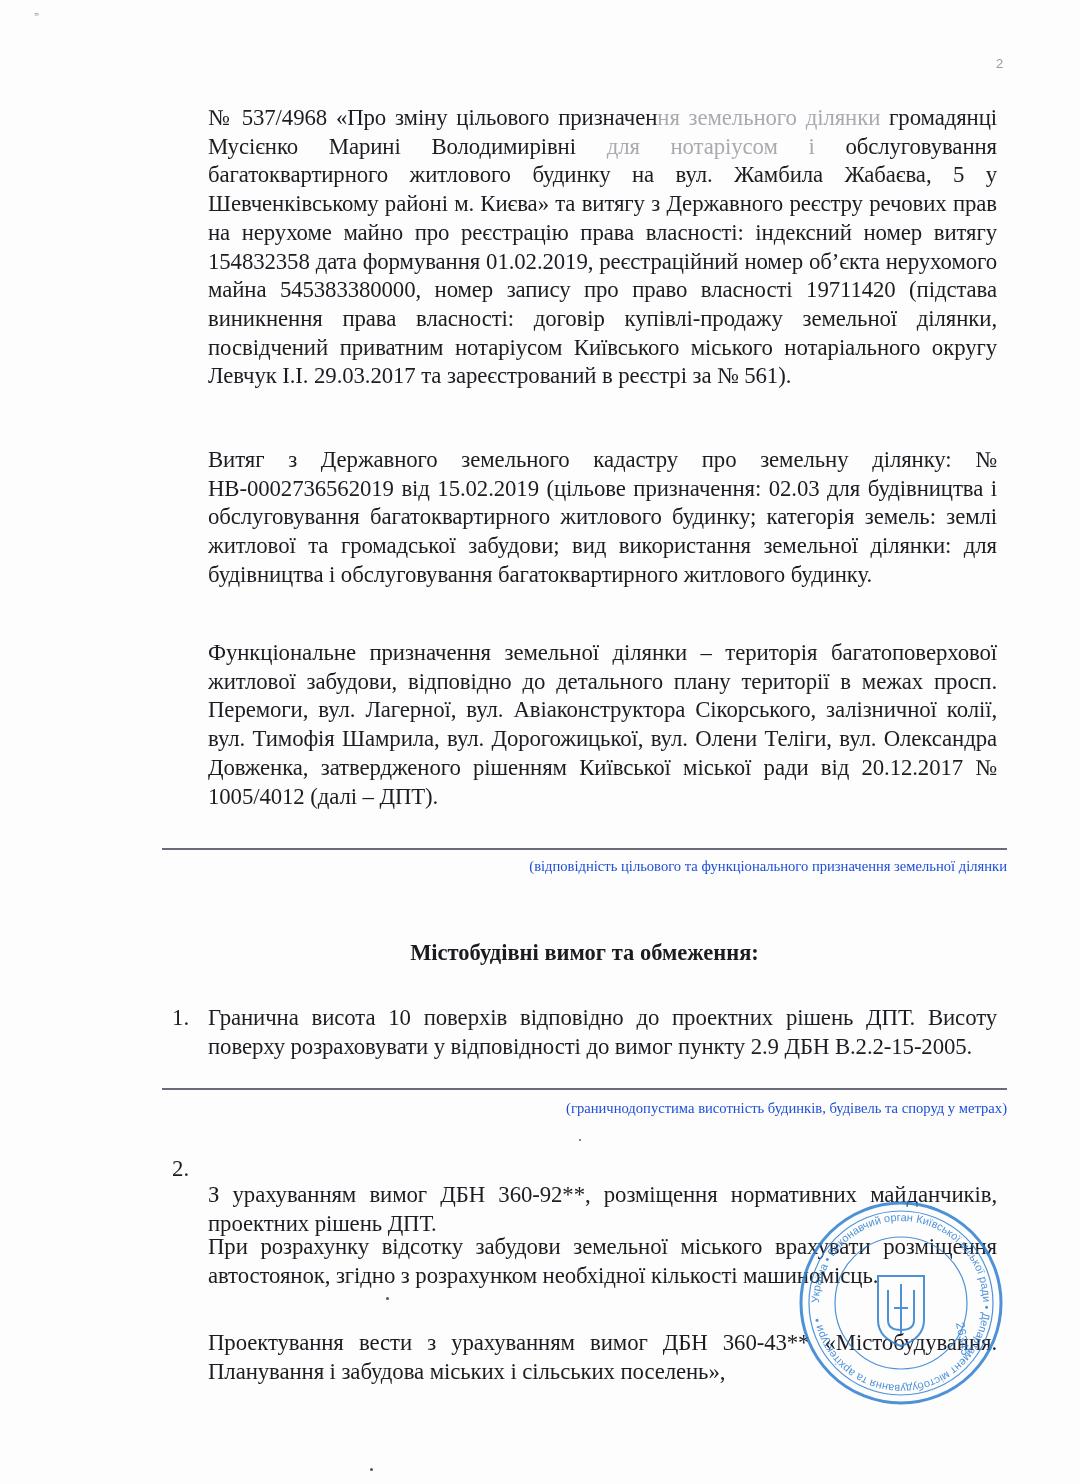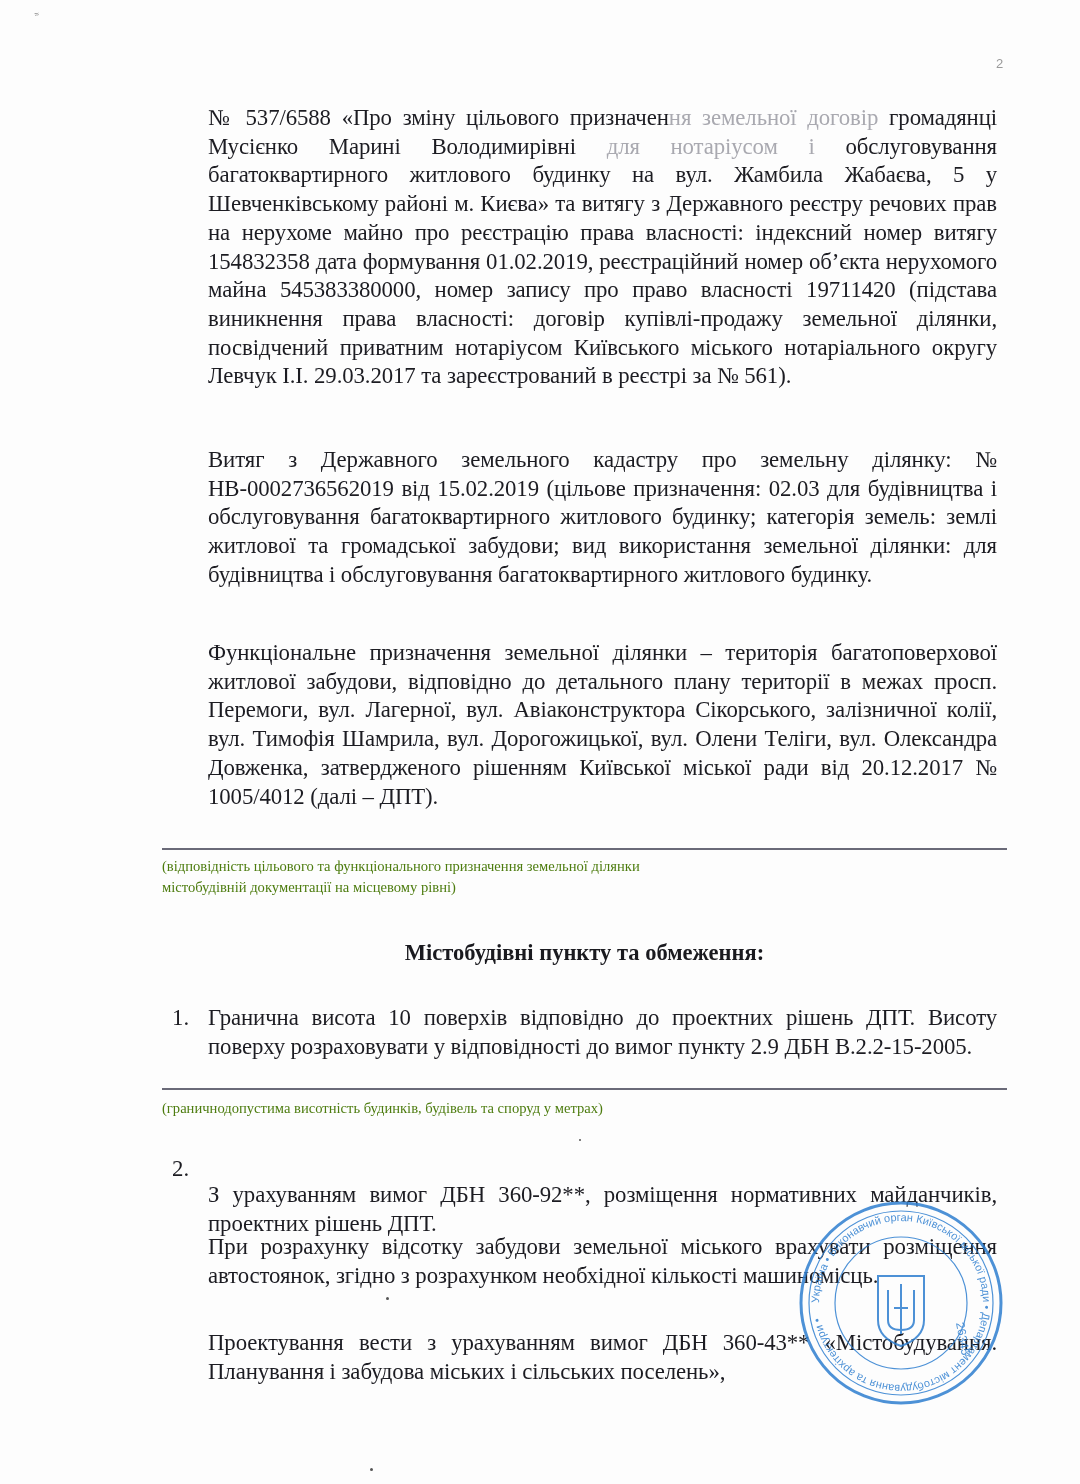--- a/index.html
+++ b/index.html
@@ -24,22 +24,22 @@
       font-size: 22.8px; line-height: 28.7px;
       text-align: justify; text-align-last: left;
       letter-spacing: -0.1px;
     }
     .para.faded .fade { color: #a9a9b0; }
     .hrule {
       position: absolute; left: 162px; width: 845px; height: 2px;
       background: #6a6a78;
     }
     .caption {
-      position: absolute; left: 162px; width: 845px; text-align: left;
-      font-size: 14.6px; line-height: 21px; color: #4d7c0f;
+      position: absolute; left: 162px; width: 845px; text-align: right;
+      font-size: 14.6px; line-height: 21px; color: #1d4ed8;
     }
     .heading {
       position: absolute; left: 162px; width: 845px; text-align: center;
       font-size: 22.5px; font-weight: bold; color: #1a1a1f;
     }
     .list-num {
       position: absolute; left: 172px;
       font-size: 22.8px; line-height: 28.7px;
     }
     .stamp {
@@ -50,37 +50,36 @@
   </style>
 </head>
 <body>
 
 <div>
 
   <div class="scan-mark">≈</div>
   <div class="page-number">2</div>
 
   <div class="para faded" style="top:104px;">
-    <span>№ 537/6588 «Про зміну цільового призначен</span><span class="fade">ня земельної договір</span>
+    <span>№ 537/4968 «Про зміну цільового призначен</span><span class="fade">ня земельного ділянки</span>
     <span>громадянці Мусієнко Марині Володимирівні </span><span class="fade">для нотаріусом і</span>
     <span>обслуговування багатоквартирного житлового будинку на вул. Жамбила Жабаєва, 5 у Шевченківському районі м. Києва» та витягу з Державного реєстру речових прав на нерухоме майно про реєстрацію права власності: індексний номер витягу 154832358 дата формування 01.02.2019, реєстраційний номер об’єкта нерухомого майна 545383380000, номер запису про право власності 19711420 (підстава виникнення права власності: договір купівлі-продажу земельної ділянки, посвідчений приватним нотаріусом Київського міського нотаріального округу Левчук І.І. 29.03.2017 та зареєстрований в реєстрі за № 561).</span>
   </div>
 
   <div class="para" style="top:446px;">Витяг з Державного земельного кадастру про земельну ділянку: № НВ-0002736562019 від 15.02.2019 (цільове призначення: 02.03 для будівництва і обслуговування багатоквартирного житлового будинку; категорія земель: землі житлової та громадської забудови; вид використання земельної ділянки: для будівництва і обслуговування багатоквартирного житлового будинку.</div>
 
   <div class="para" style="top:639px;">Функціональне призначення земельної ділянки – територія багатоповерхової житлової забудови, відповідно до детального плану території в межах просп. Перемоги, вул. Лагерної, вул. Авіаконструктора Сікорського, залізничної колії, вул. Тимофія Шамрила, вул. Дорогожицької, вул. Олени Теліги, вул. Олександра Довженка, затвердженого рішенням Київської міської ради від 20.12.2017 № 1005/4012 (далі – ДПТ).</div>
 
   <div class="hrule" style="top:848px;"></div>
 
   <div class="caption" style="top:856px;">
     <div>(відповідність цільового та функціонального призначення земельної ділянки</div>
-    <div>містобудівній документації на місцевому рівні)</div>
   </div>
 
-  <div class="heading" style="top:940px;">Містобудівні пункту та обмеження:</div>
+  <div class="heading" style="top:940px;">Містобудівні вимог та обмеження:</div>
 
   <div class="list-num" style="top:1004px;">1.</div>
   <div class="para" style="top:1004px;">Гранична висота 10 поверхів відповідно до проектних рішень ДПТ. Висоту поверху розраховувати у відповідності до вимог пункту 2.9 ДБН В.2.2-15-2005.</div>
 
   <div class="hrule" style="top:1088px;"></div>
   <div class="caption" style="top:1098px;">(граничнодопустима висотність будинків, будівель та споруд у метрах)</div>
 
   <div class="list-num" style="top:1155px;">2.</div>
   <div class="para" style="top:1181px;">З урахуванням вимог ДБН 360-92**, розміщення нормативних майданчиків, проектних рішень ДПТ.</div>
 

